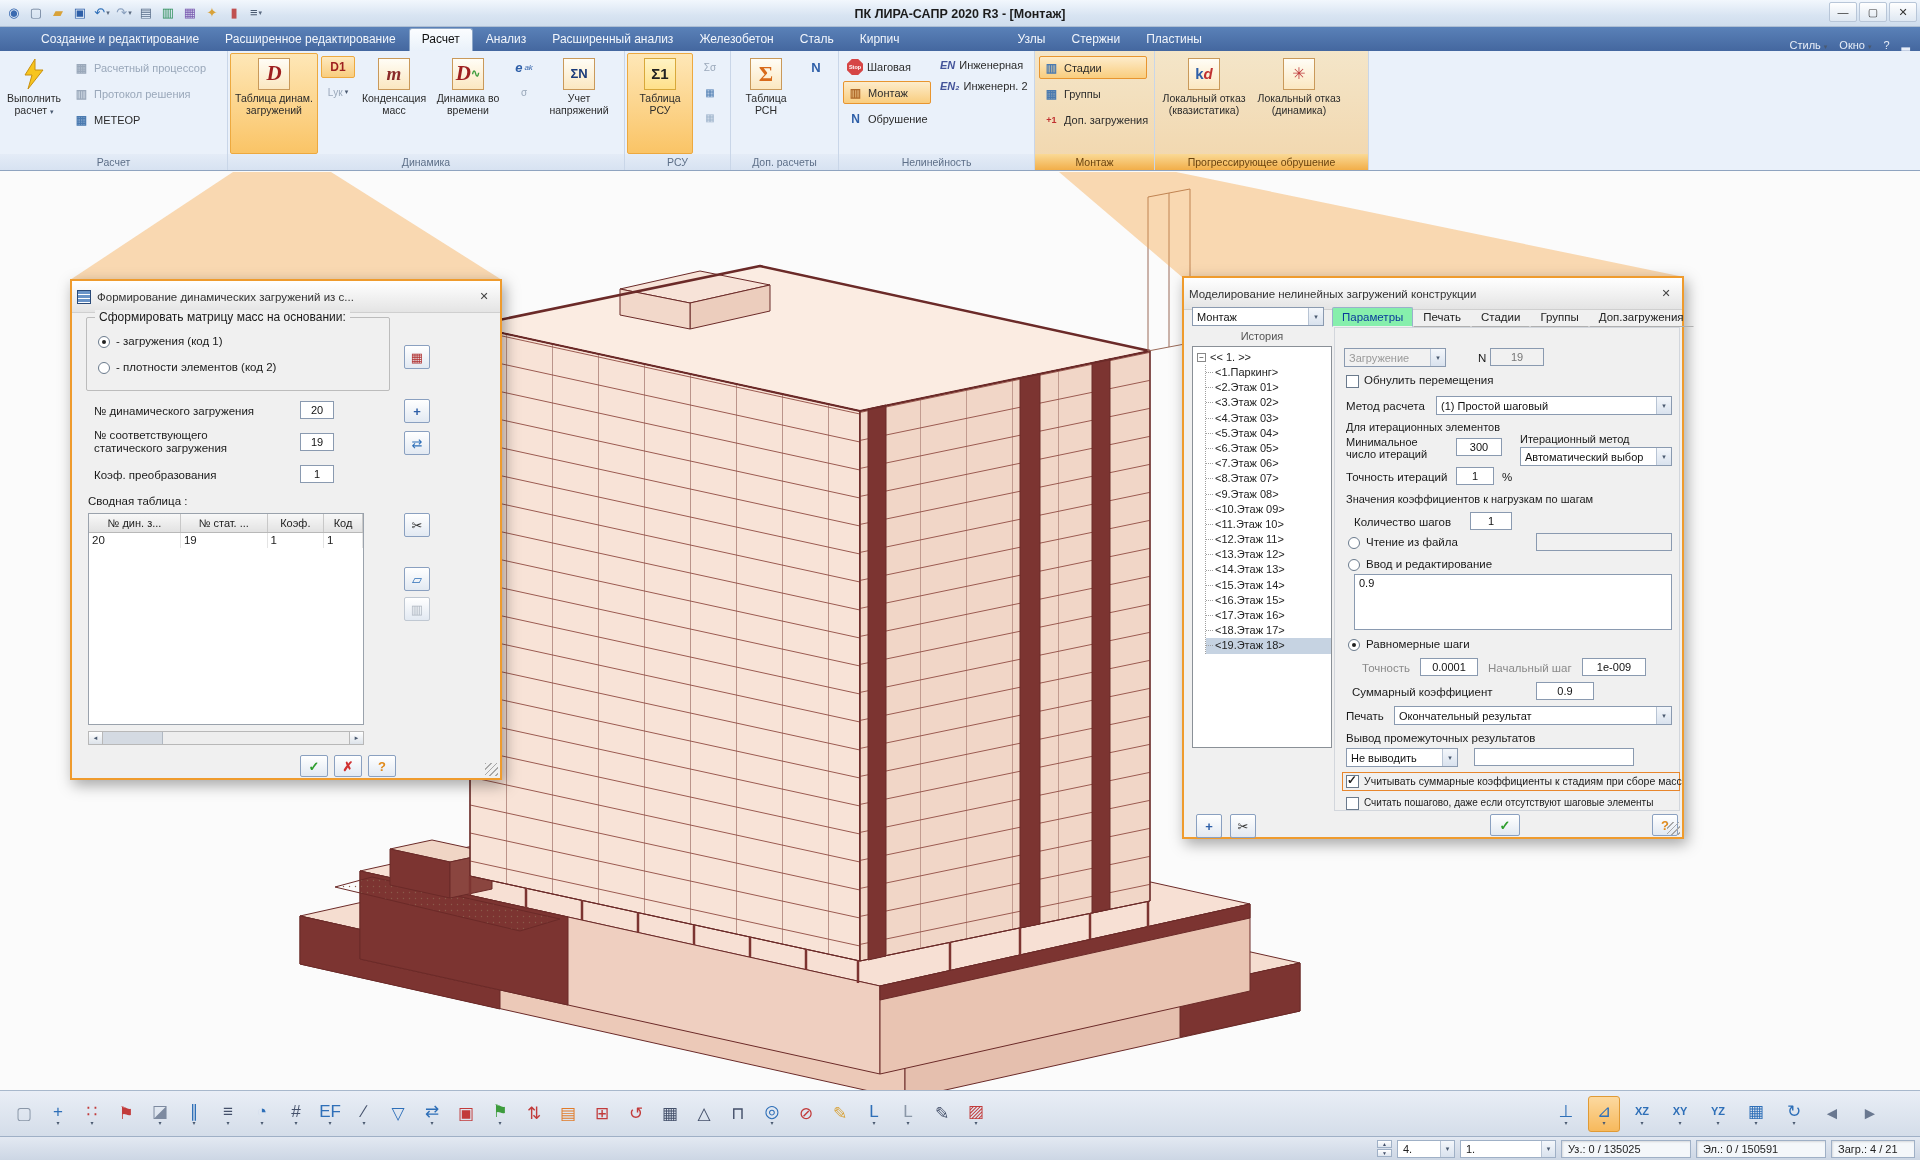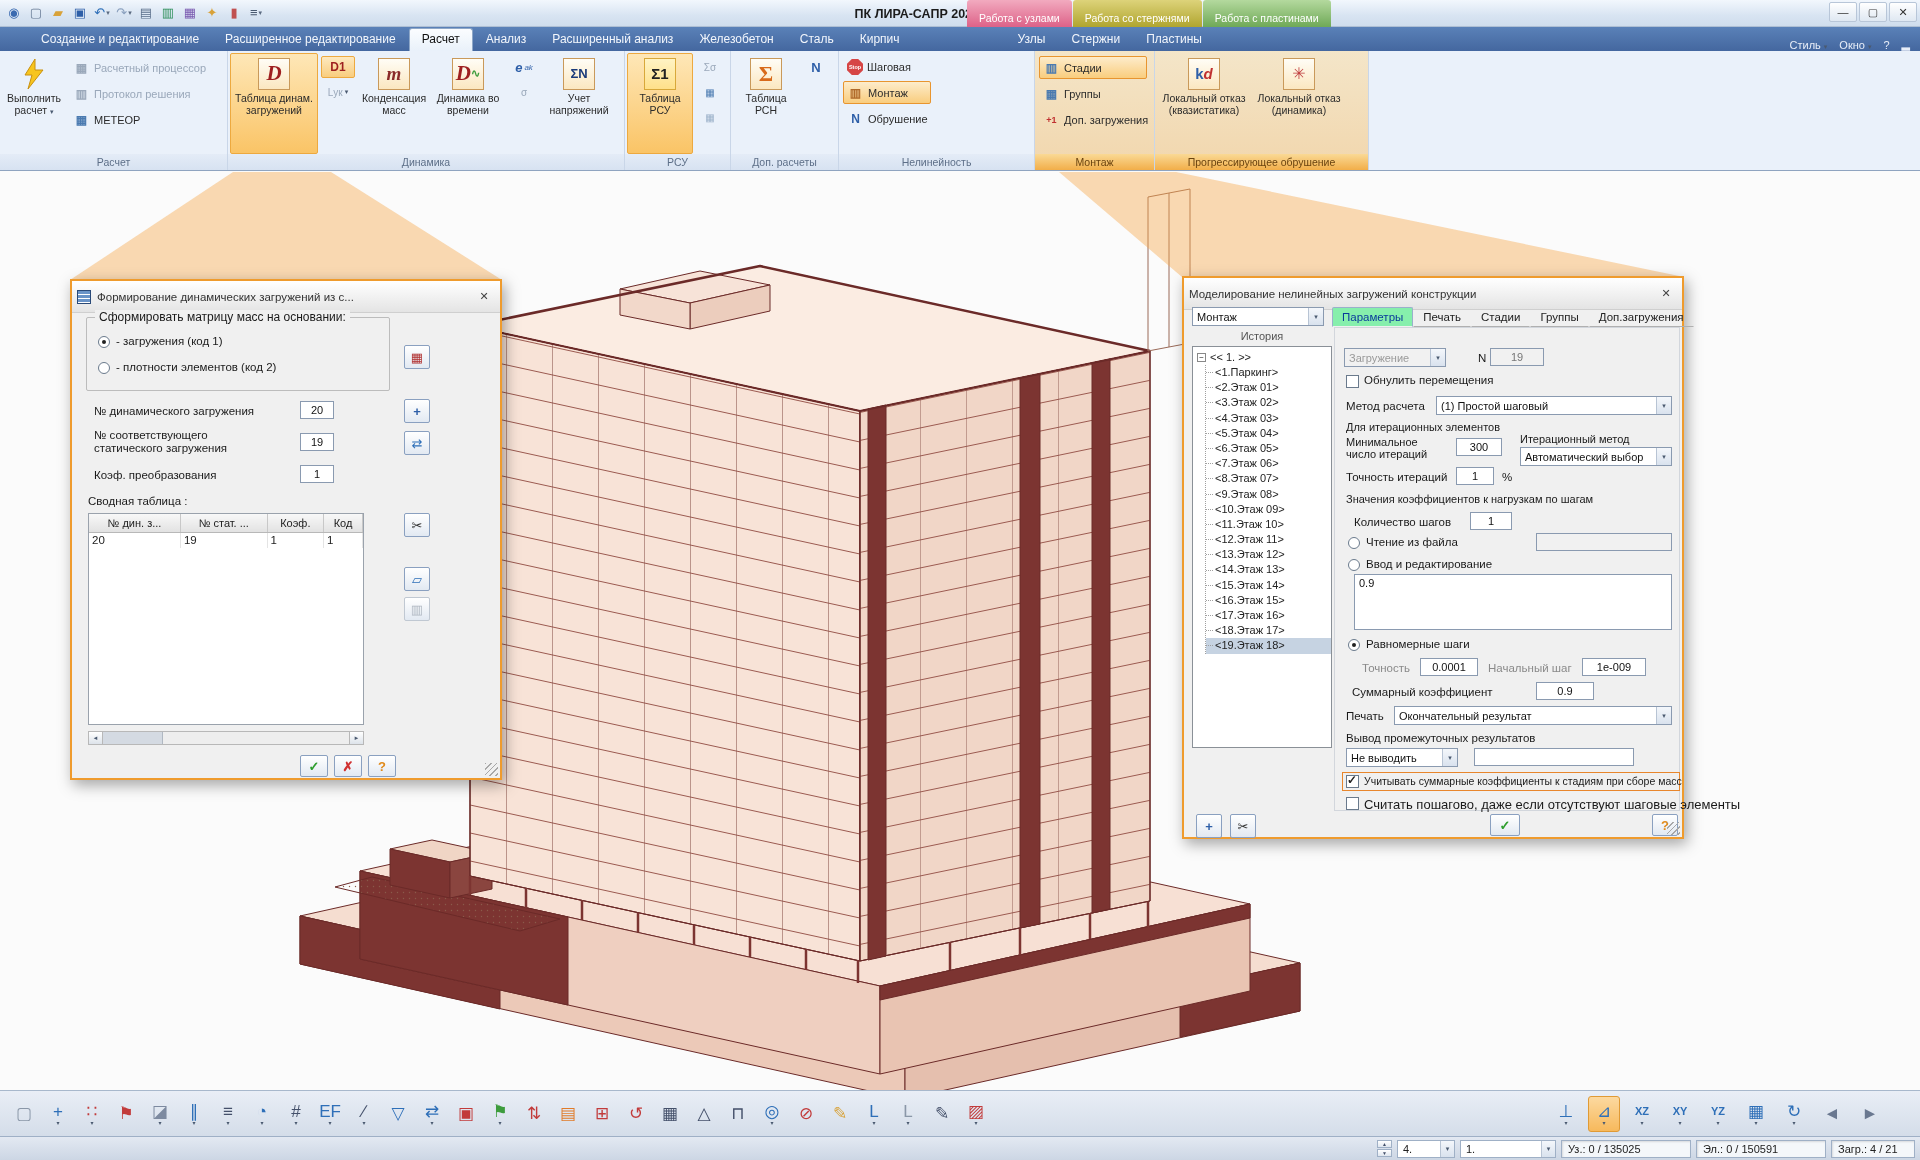--- a/index.html
+++ b/index.html
@@ -167,25 +167,20 @@
         <span class="qg">✦</span>
       </span>
       <span class="qicon" data-name="chart-icon" style="color: rgb(192, 80, 80);">
         <span class="qg">▮</span>
       </span>
       <span class="qicon" data-name="qat-more-icon" style="color: rgb(74, 90, 112);">
         <span class="qg">≡</span>
         <span class="ddc" data-name="dropdown-icon">▾</span>
       </span>
     </div>
-  <div class="ctxgroups" data-name="contextual-tab-groups">
-    <div class="ctxg pink" data-name="context-group-nodes">Работа с узлами</div>
-    <div class="ctxg olive" data-name="context-group-bars">Работа со стержнями</div>
-    <div class="ctxg green" data-name="context-group-plates">Работа с пластинами</div>
-  </div>
   <div class="winbtns">
     <div class="wbtn" data-name="window-minimize-button">—</div>
     <div class="wbtn" data-name="window-maximize-button">▢</div>
     <div class="wbtn" data-name="window-close-button">✕</div>
   </div>
 </div>
 
 <div id="tabsrow" data-name="ribbon-tab-bar">
   <div style="display:flex;align-items:flex-end" data-name="ribbon-tabs">
       <div class="rtab" data-name="ribbon-tab">Создание и редактирование</div>
@@ -324,20 +319,30 @@
             <span class="icStop" data-name="stop-icon">Stop</span>
             <span>Шаговая</span>
           </div>
         <div class="sbtn hlb" data-name="montage-button">
             <span class="sico" style="color:#b06a2a" data-name="montage-icon">▥</span>
             <span>Монтаж</span>
           </div>
         <div class="sbtn" data-name="collapse-button">
             <span class="sico" style="color:#2e5fa8" data-name="collapse-icon">N</span>
             <span>Обрушение</span>
+          </div>
+      </div>
+      <div class="smallcol" style="width:98px">
+        <div class="sbtn" data-name="engineering-nonlin-button">
+            <span class="icEN" data-name="en-icon">EN</span>
+            <span>Инженерная</span>
+          </div>
+        <div class="sbtn" data-name="engineering2-nonlin-button">
+            <span class="icEN" data-name="en2-icon">EN₂</span>
+            <span>Инженерн. 2</span>
           </div>
       </div>
     </div>
     <div class="rg-label" data-name="group-label-nonlinearity">Нелинейность</div>
   </div>
 
   <div class="rgroup tinted" style="width:120px" data-name="ribbon-group-montage">
     <div class="rg-content">
       <div class="smallcol" style="width:112px">
         <div class="sbtn hlb" data-name="stages-button">
@@ -642,21 +647,21 @@
   <div class="combo" style="left:162px;top:470px;width:112px" data-name="intermediate-output-select">
       <span class="cval">Не выводить</span>
       <span class="cc">▾</span>
     </div>
   <input class="fld" style="left: 290px; top: 470px; width: 160px;" readonly="" data-name="output-steps-input">
 
   <div class="orangebox" style="left:158px;top:494px;width:338px;height:19px" data-name="highlight-box"></div>
   <span class="cb on" style="left:162px;top:497px" data-name="sum-coefficients-checkbox"></span>
   <span class="lbl" style="left:180px;top:497px;font-size:10.5px">Учитывать суммарные коэффициенты к стадиям при сборе масс</span>
   <span class="cb" style="left:162px;top:519px" data-name="stepwise-always-checkbox"></span>
-  <span class="lbl" style="left:180px;top:519px;font-size:13px">Считать пошагово, даже если отсутствуют шаговые элементы</span>
+  <span class="lbl" style="left:180px;top:519px;font-size:10px">Считать пошагово, даже если отсутствуют шаговые элементы</span>
 
   <div class="pbtn" style="left:12px;top:536px" data-name="add-stage-button">
       <span style="color:#2e5fa8;font-weight:bold" data-name="plus-icon">+</span>
     </div>
   <div class="pbtn" style="left:46px;top:536px" data-name="cut-stage-button">
       <span data-name="scissors-icon">✂</span>
     </div>
   <div class="pbtn" style="left:306px;top:536px;width:30px;height:22px" data-name="apply-button">
       <span style="color:#2e9e2e;font-weight:bold" data-name="check-icon">✓</span>
     </div>

